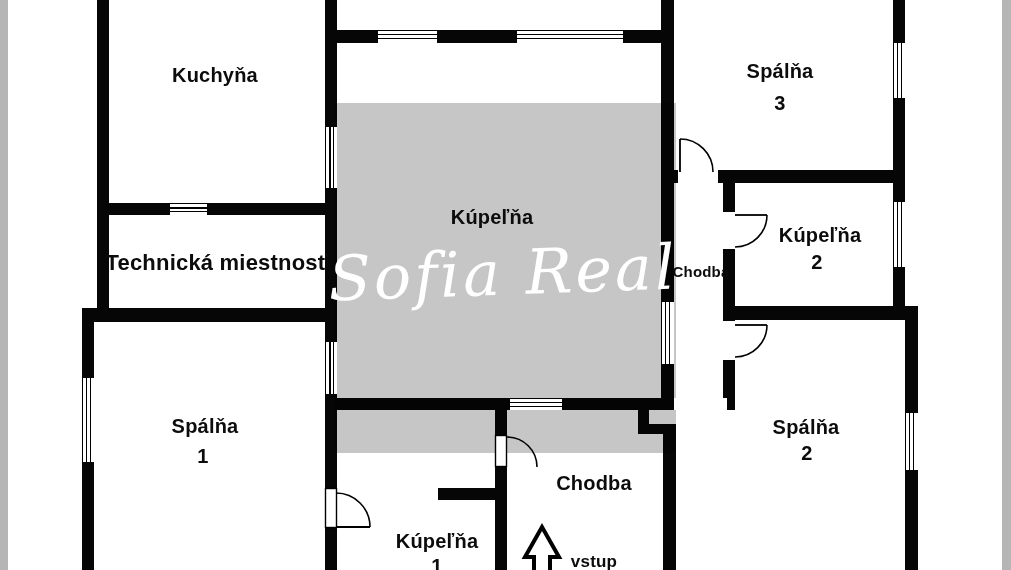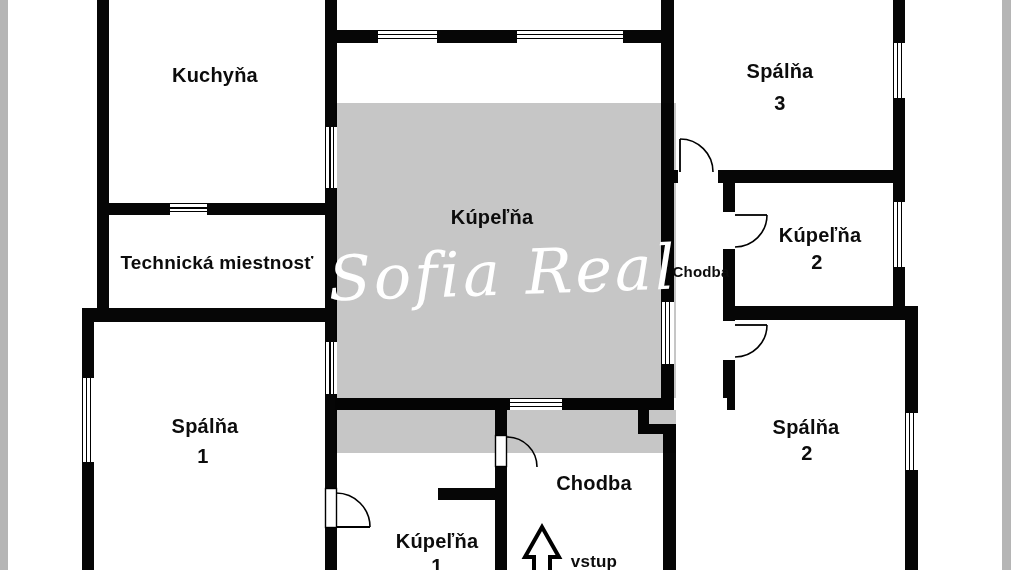--- a/index.html
+++ b/index.html
@@ -105,21 +105,21 @@
       <path d="M336,527 H370" fill="none" stroke="#000" stroke-width="1.8"></path>
       <path d="M370,527 A34,34 0 0 0 336,493" fill="none" stroke="#000" stroke-width="1.6"></path>
     </g>
 
     <path d="M534,570 V557 H525 L542,527 L559,557 H550 V570" fill="#fff" stroke="#000" stroke-width="4" stroke-linejoin="miter"></path>
   </svg>
 
   <div class="room-label" style="left:215px;top:75px;">Kuchyňa</div>
   <div class="room-label" style="left:780px;top:71px;">Spálňa</div>
   <div class="room-label" style="left:780px;top:103px;">3</div>
-  <div class="room-label" style="left:217px;top:263px;font-size:19px;">Technická miestnosť</div>
+  <div class="room-label" style="left:217px;top:263px;font-size:22px;">Technická miestnosť</div>
   <div class="room-label" style="left:492px;top:217px;">Kúpeľňa</div>
   <div class="room-label small" style="left:701px;top:271px;">Chodba</div>
   <div class="room-label" style="left:820px;top:235px;">Kúpeľňa</div>
   <div class="room-label" style="left:817px;top:262px;">2</div>
   <div class="room-label" style="left:205px;top:426px;">Spálňa</div>
   <div class="room-label" style="left:203px;top:456px;">1</div>
   <div class="room-label" style="left:806px;top:427px;">Spálňa</div>
   <div class="room-label" style="left:807px;top:453px;">2</div>
   <div class="room-label" style="left:437px;top:541px;">Kúpeľňa</div>
   <div class="room-label" style="left:437px;top:566px;">1</div>

